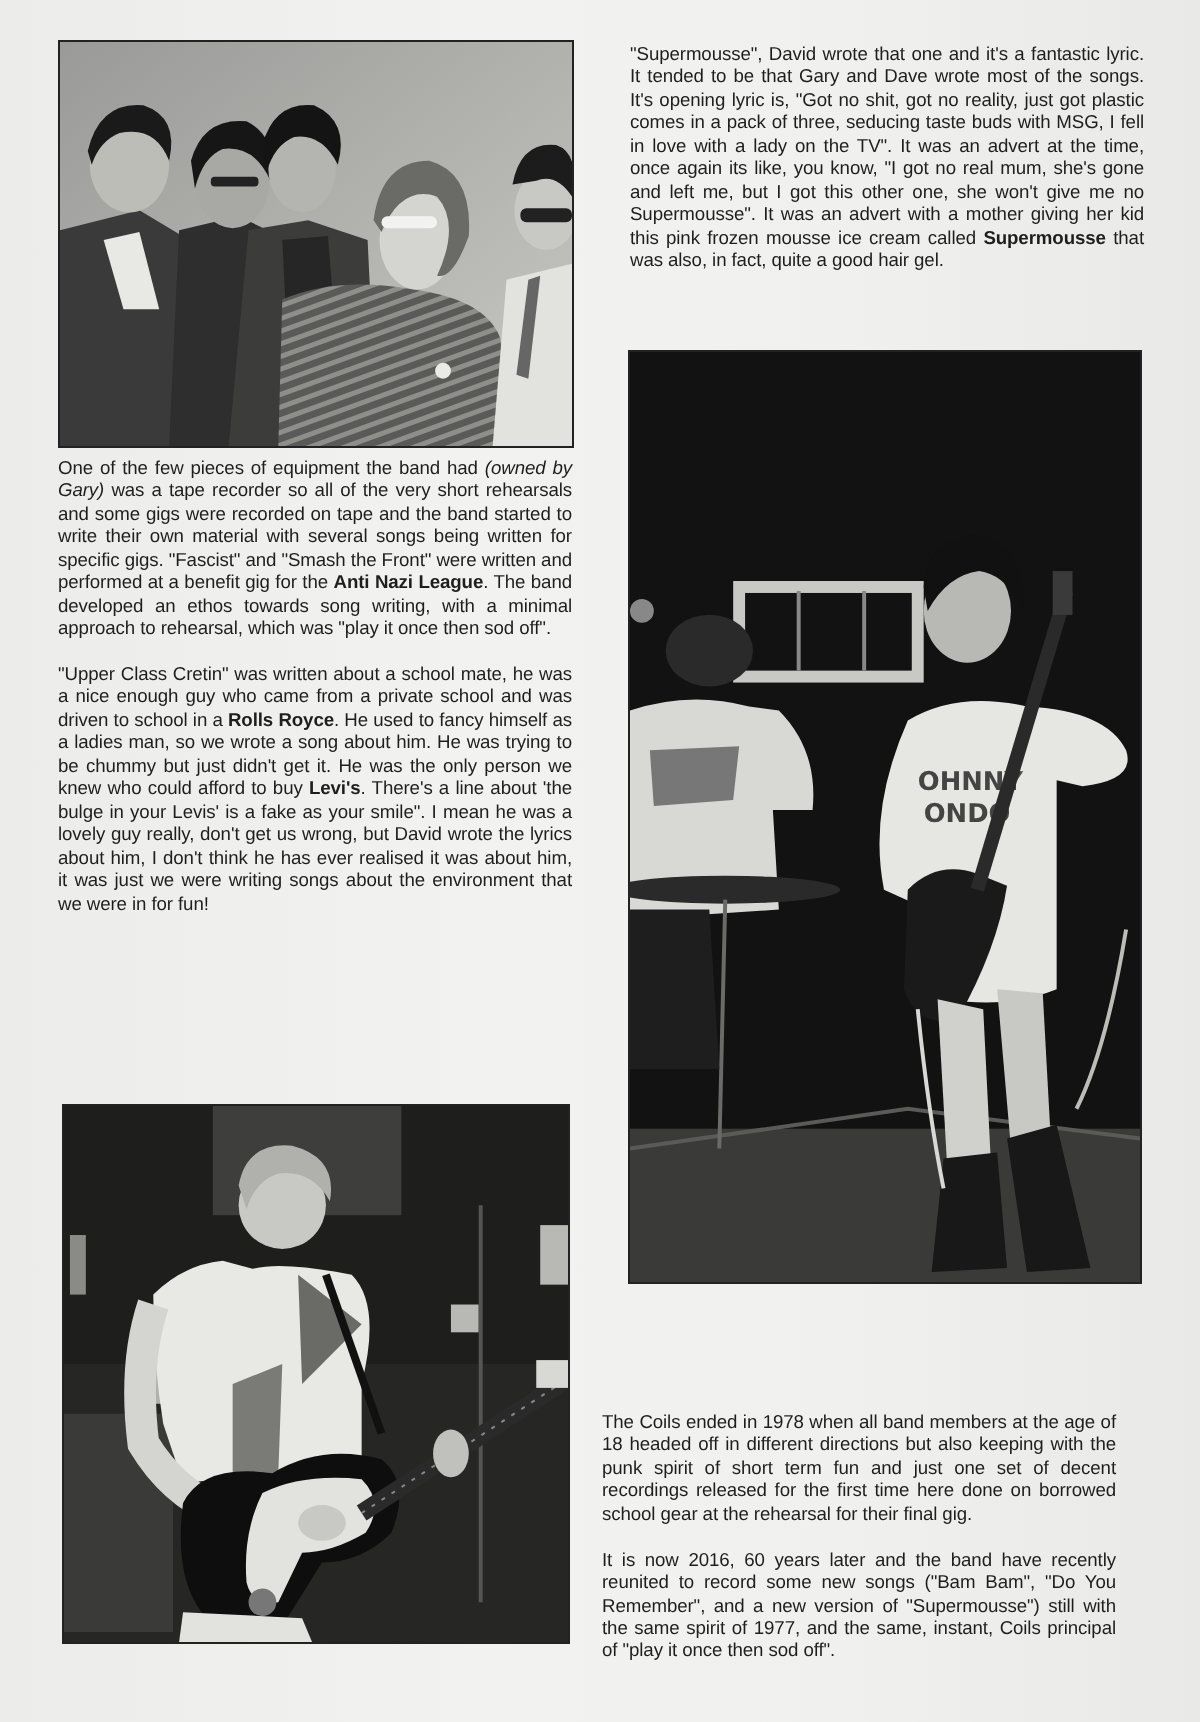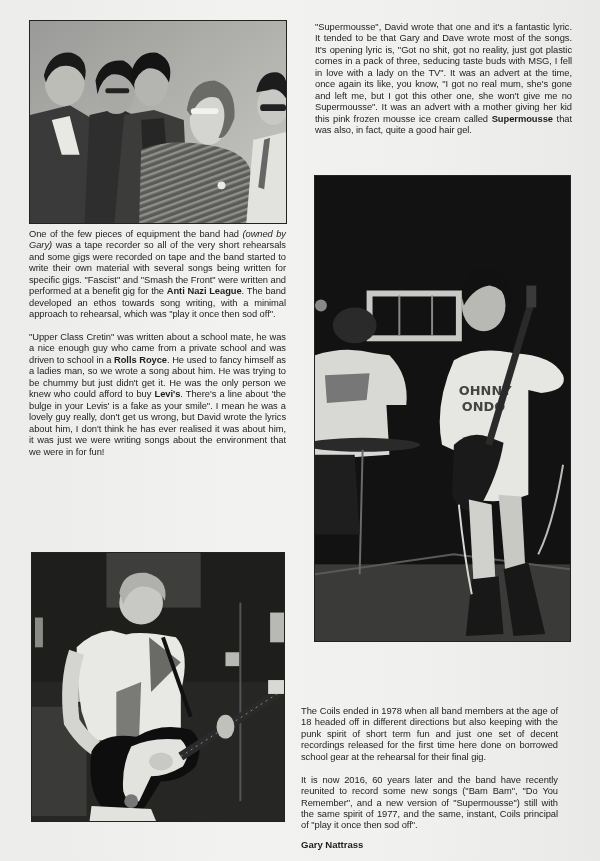--- a/index.html
+++ b/index.html
@@ -180,16 +180,15 @@
       <ellipse cx="130" cy="210" rx="12" ry="9" fill="#c8c8c4"></ellipse>
       <ellipse cx="195" cy="175" rx="9" ry="12" fill="#c0c0bc"></ellipse>
 
       <path d="M60 255 L120 258 L125 270 L58 270 Z" fill="#e2e2de"></path>
     </svg>
   </div>
 
   <div class="col" id="col-right-bottom">
     <p>The Coils ended in 1978 when all band members at the age of 18 headed off in different directions but also keeping with the punk spirit of short term fun and just one set of decent recordings released for the first time here done on borrowed school gear at the rehearsal for their final gig.</p>
     <p>It is now 2016, 60 years later and the band have recently reunited to record some new songs ("Bam Bam", "Do You Remember", and a new version of "Supermousse") still with the same spirit of 1977, and the same, instant, Coils principal of "play it once then sod off".</p>
-    <div class="author">Gary Nattrass</div>
   </div>
 
 </div>
 
 </body></html>

